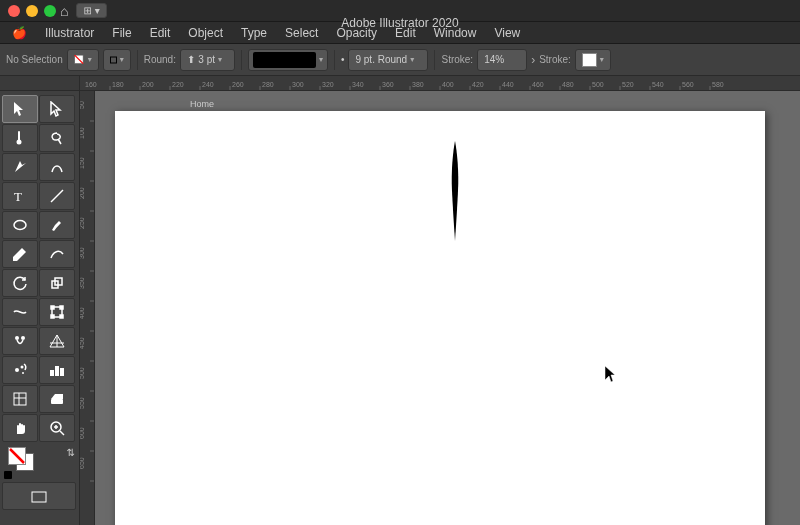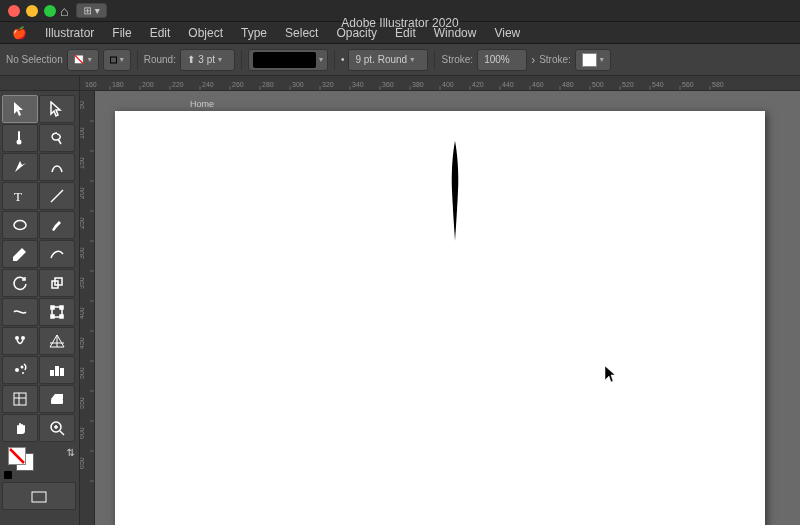--- a/index.html
+++ b/index.html
@@ -306,21 +306,21 @@
   <div class="toolbar-btn" style="width:80px;">
     <span>9 pt. Round</span>
     <span class="dropdown-arrow">▾</span>
   </div>
 
   <div class="toolbar-sep"></div>
 
   <span class="toolbar-label">Stroke:</span>
 
   <div class="toolbar-btn" style="width:50px;">
-    <span>100%</span>
+    <span>14%</span>
   </div>
   <span style="font-size:12px;color:#aaa;cursor:pointer;">›</span>
 
   <span class="toolbar-label">Stroke:</span>
   <div class="toolbar-btn" style="width:36px;">
     <div style="width:20px;height:14px;background:white;border:1px solid #888;"></div>
     <span class="dropdown-arrow">▾</span>
   </div>
 </div>
 

